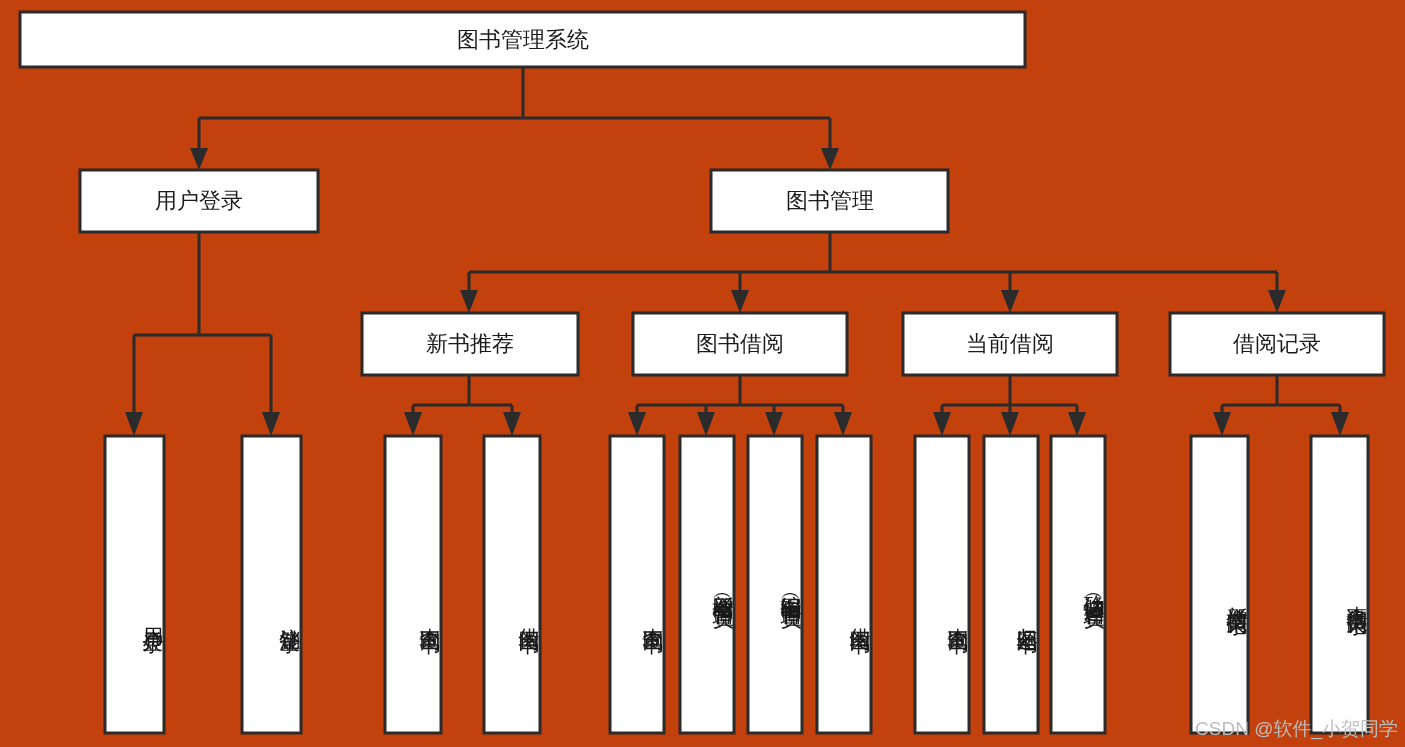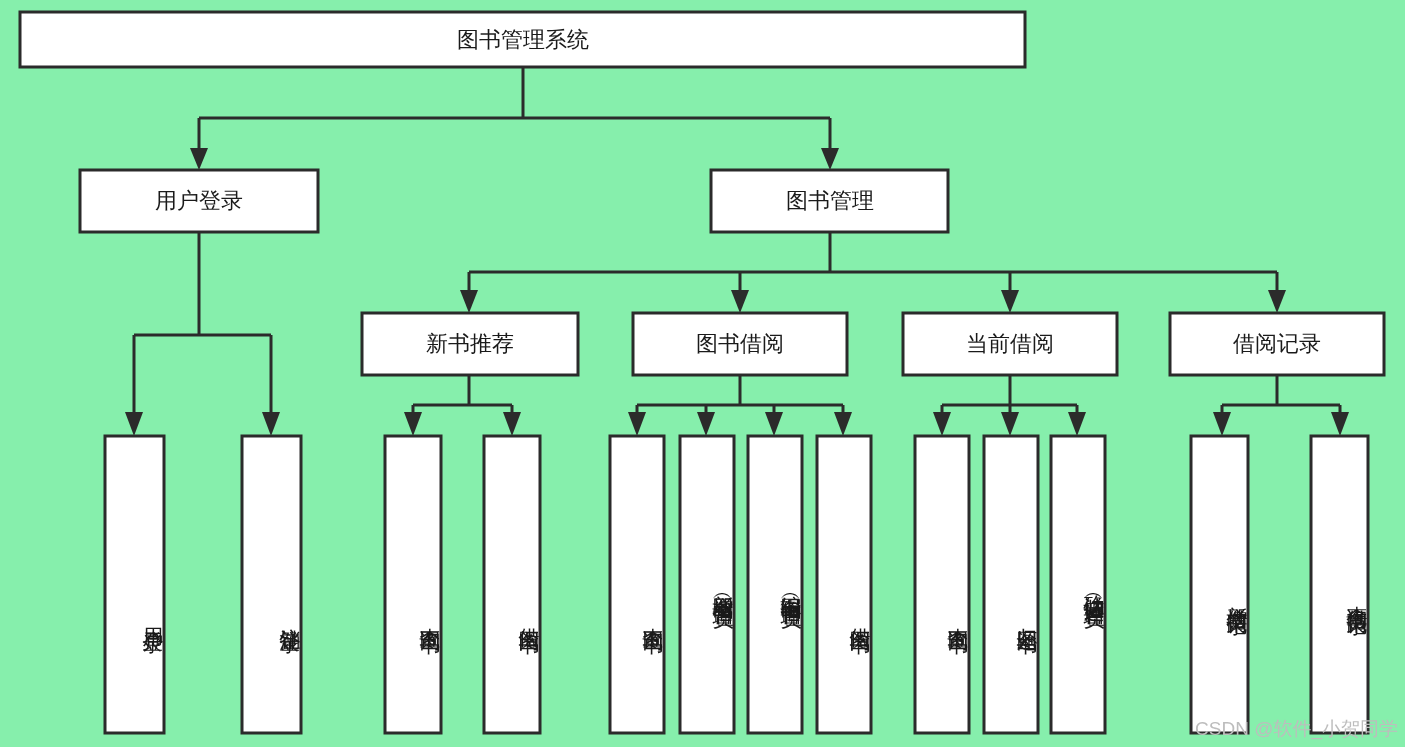--- a/index.html
+++ b/index.html
@@ -8,21 +8,21 @@
     padding: 0;
     background: #ffffff;
   }
   body {
     font-family: "Liberation Sans", "DejaVu Sans", sans-serif;
   }
   #diagram-root {
     position: relative;
     width: 1405px;
     height: 747px;
-    background: #86efac;
+    background: #c2410c;
     overflow: hidden;
   }
   svg#flow-svg {
     position: absolute;
     left: 0;
     top: 0;
     width: 1405px;
     height: 747px;
     display: block;
   }

